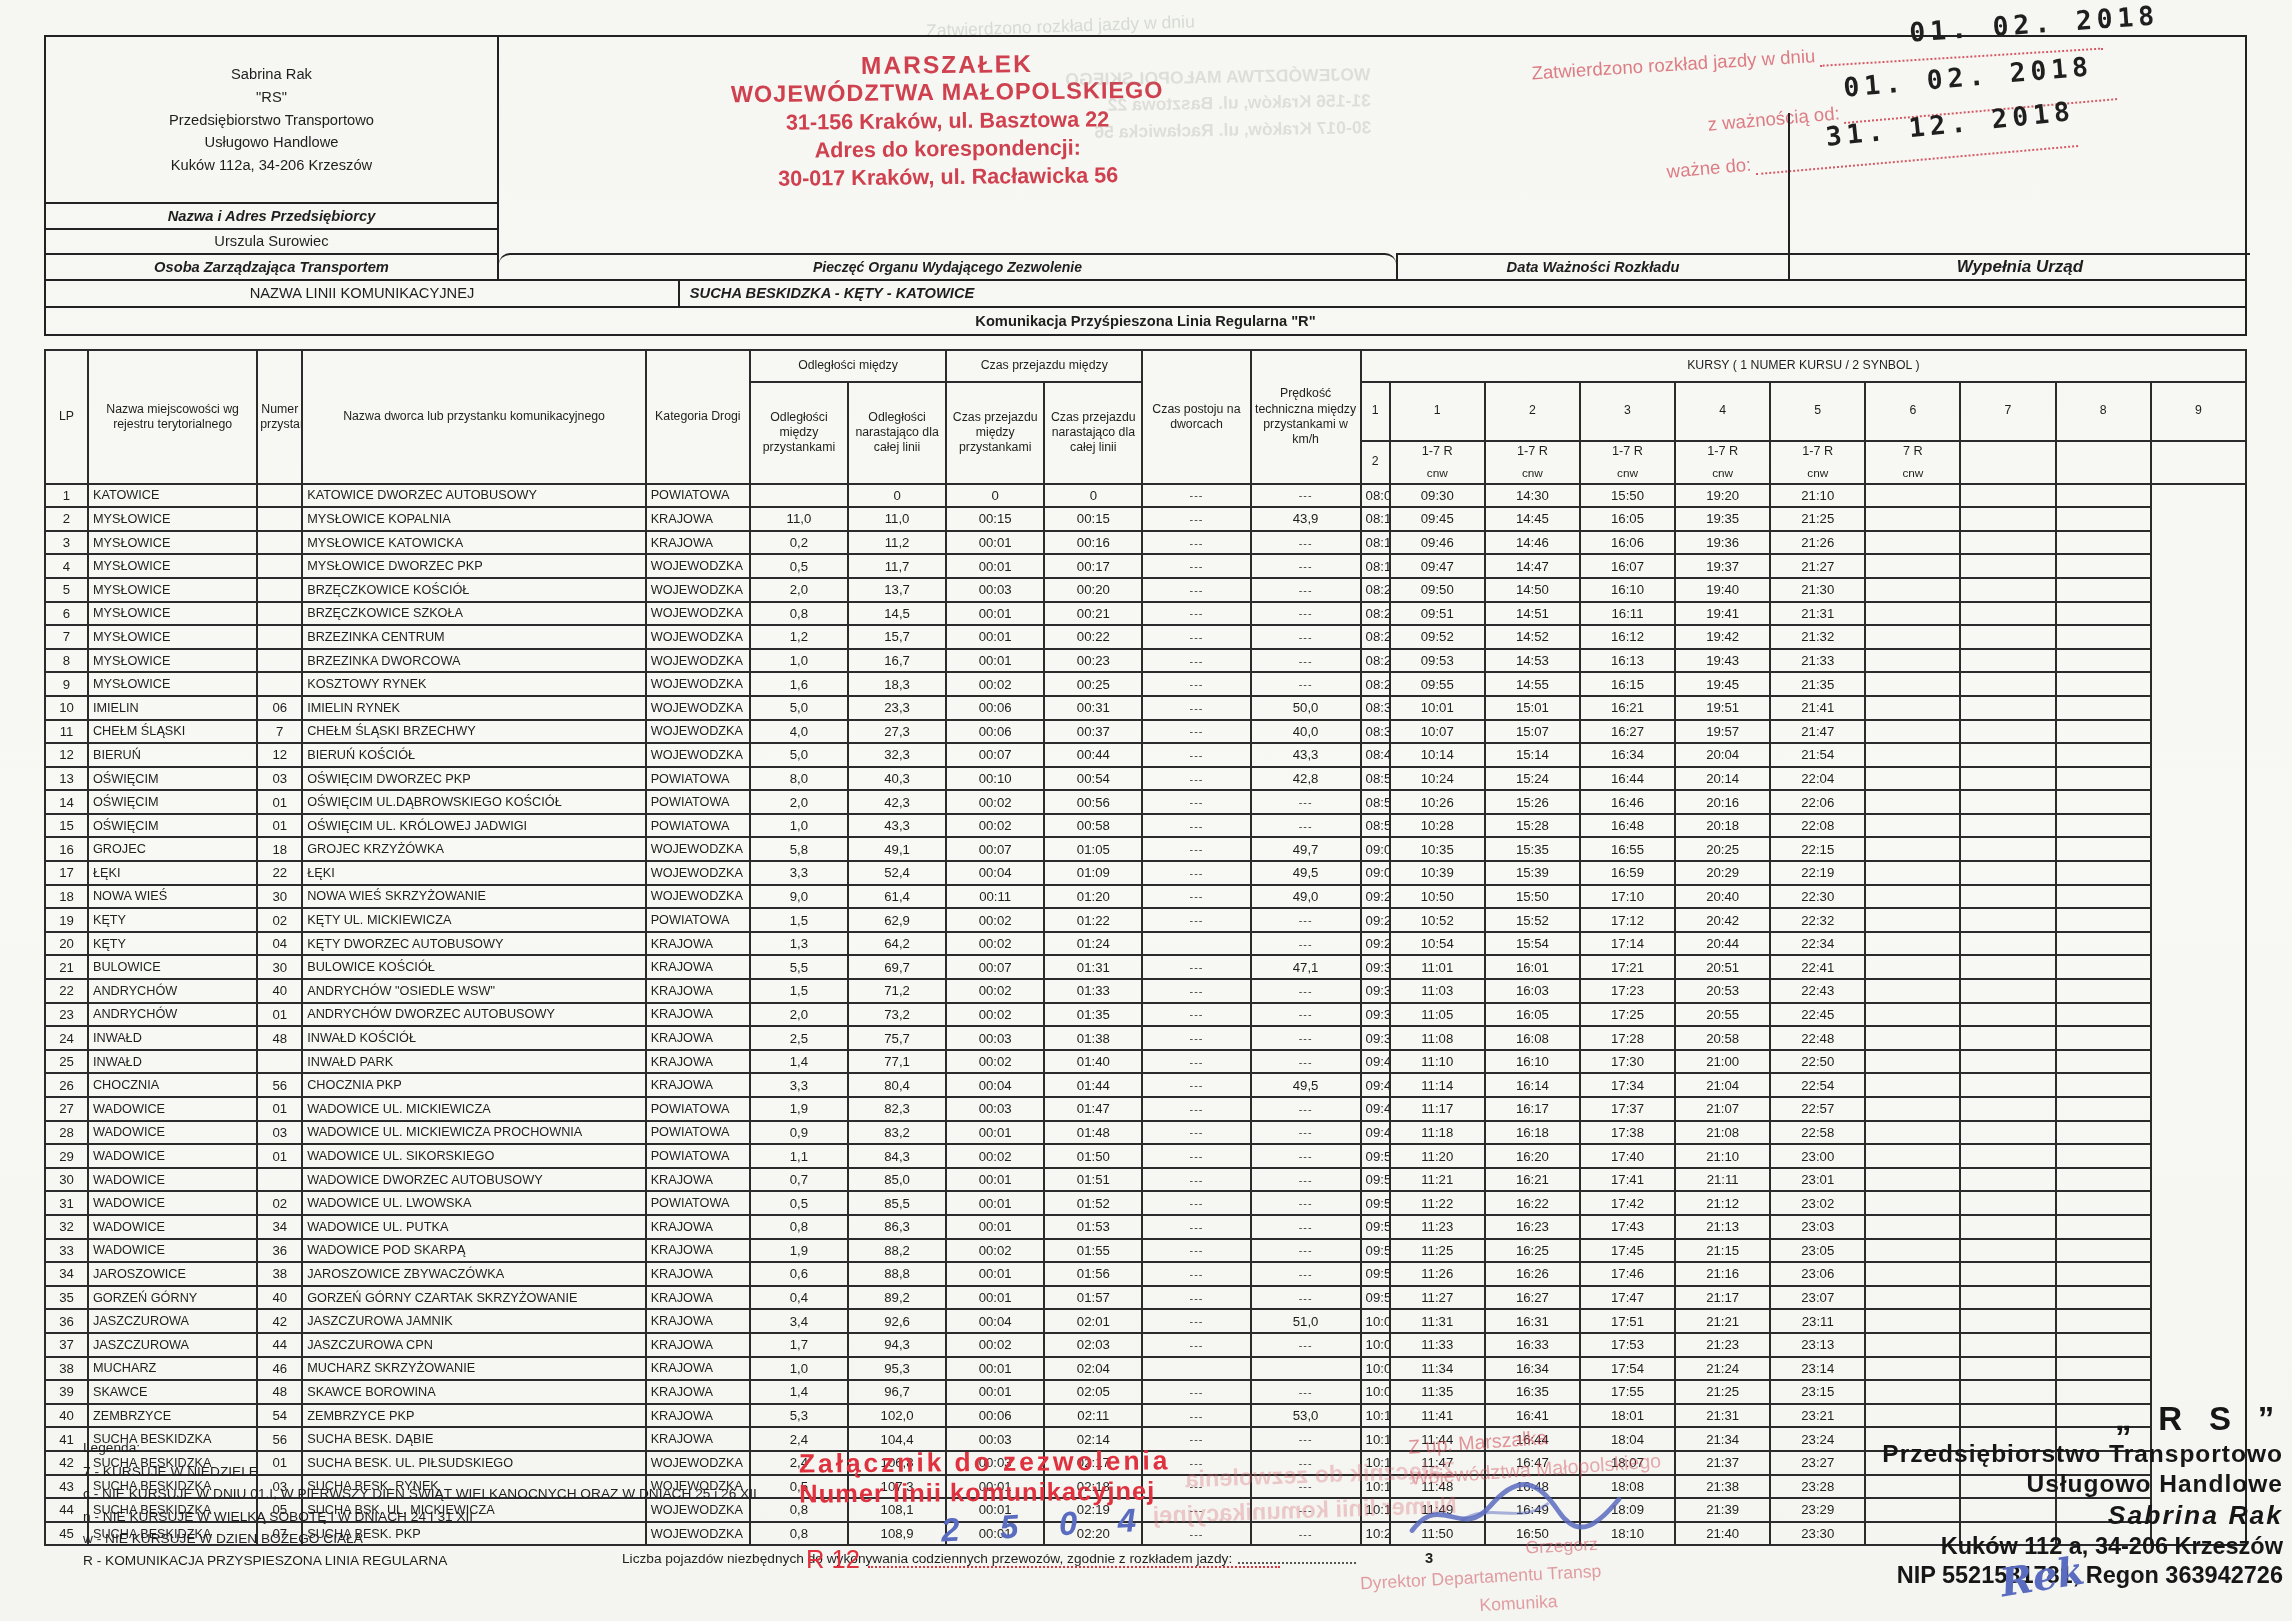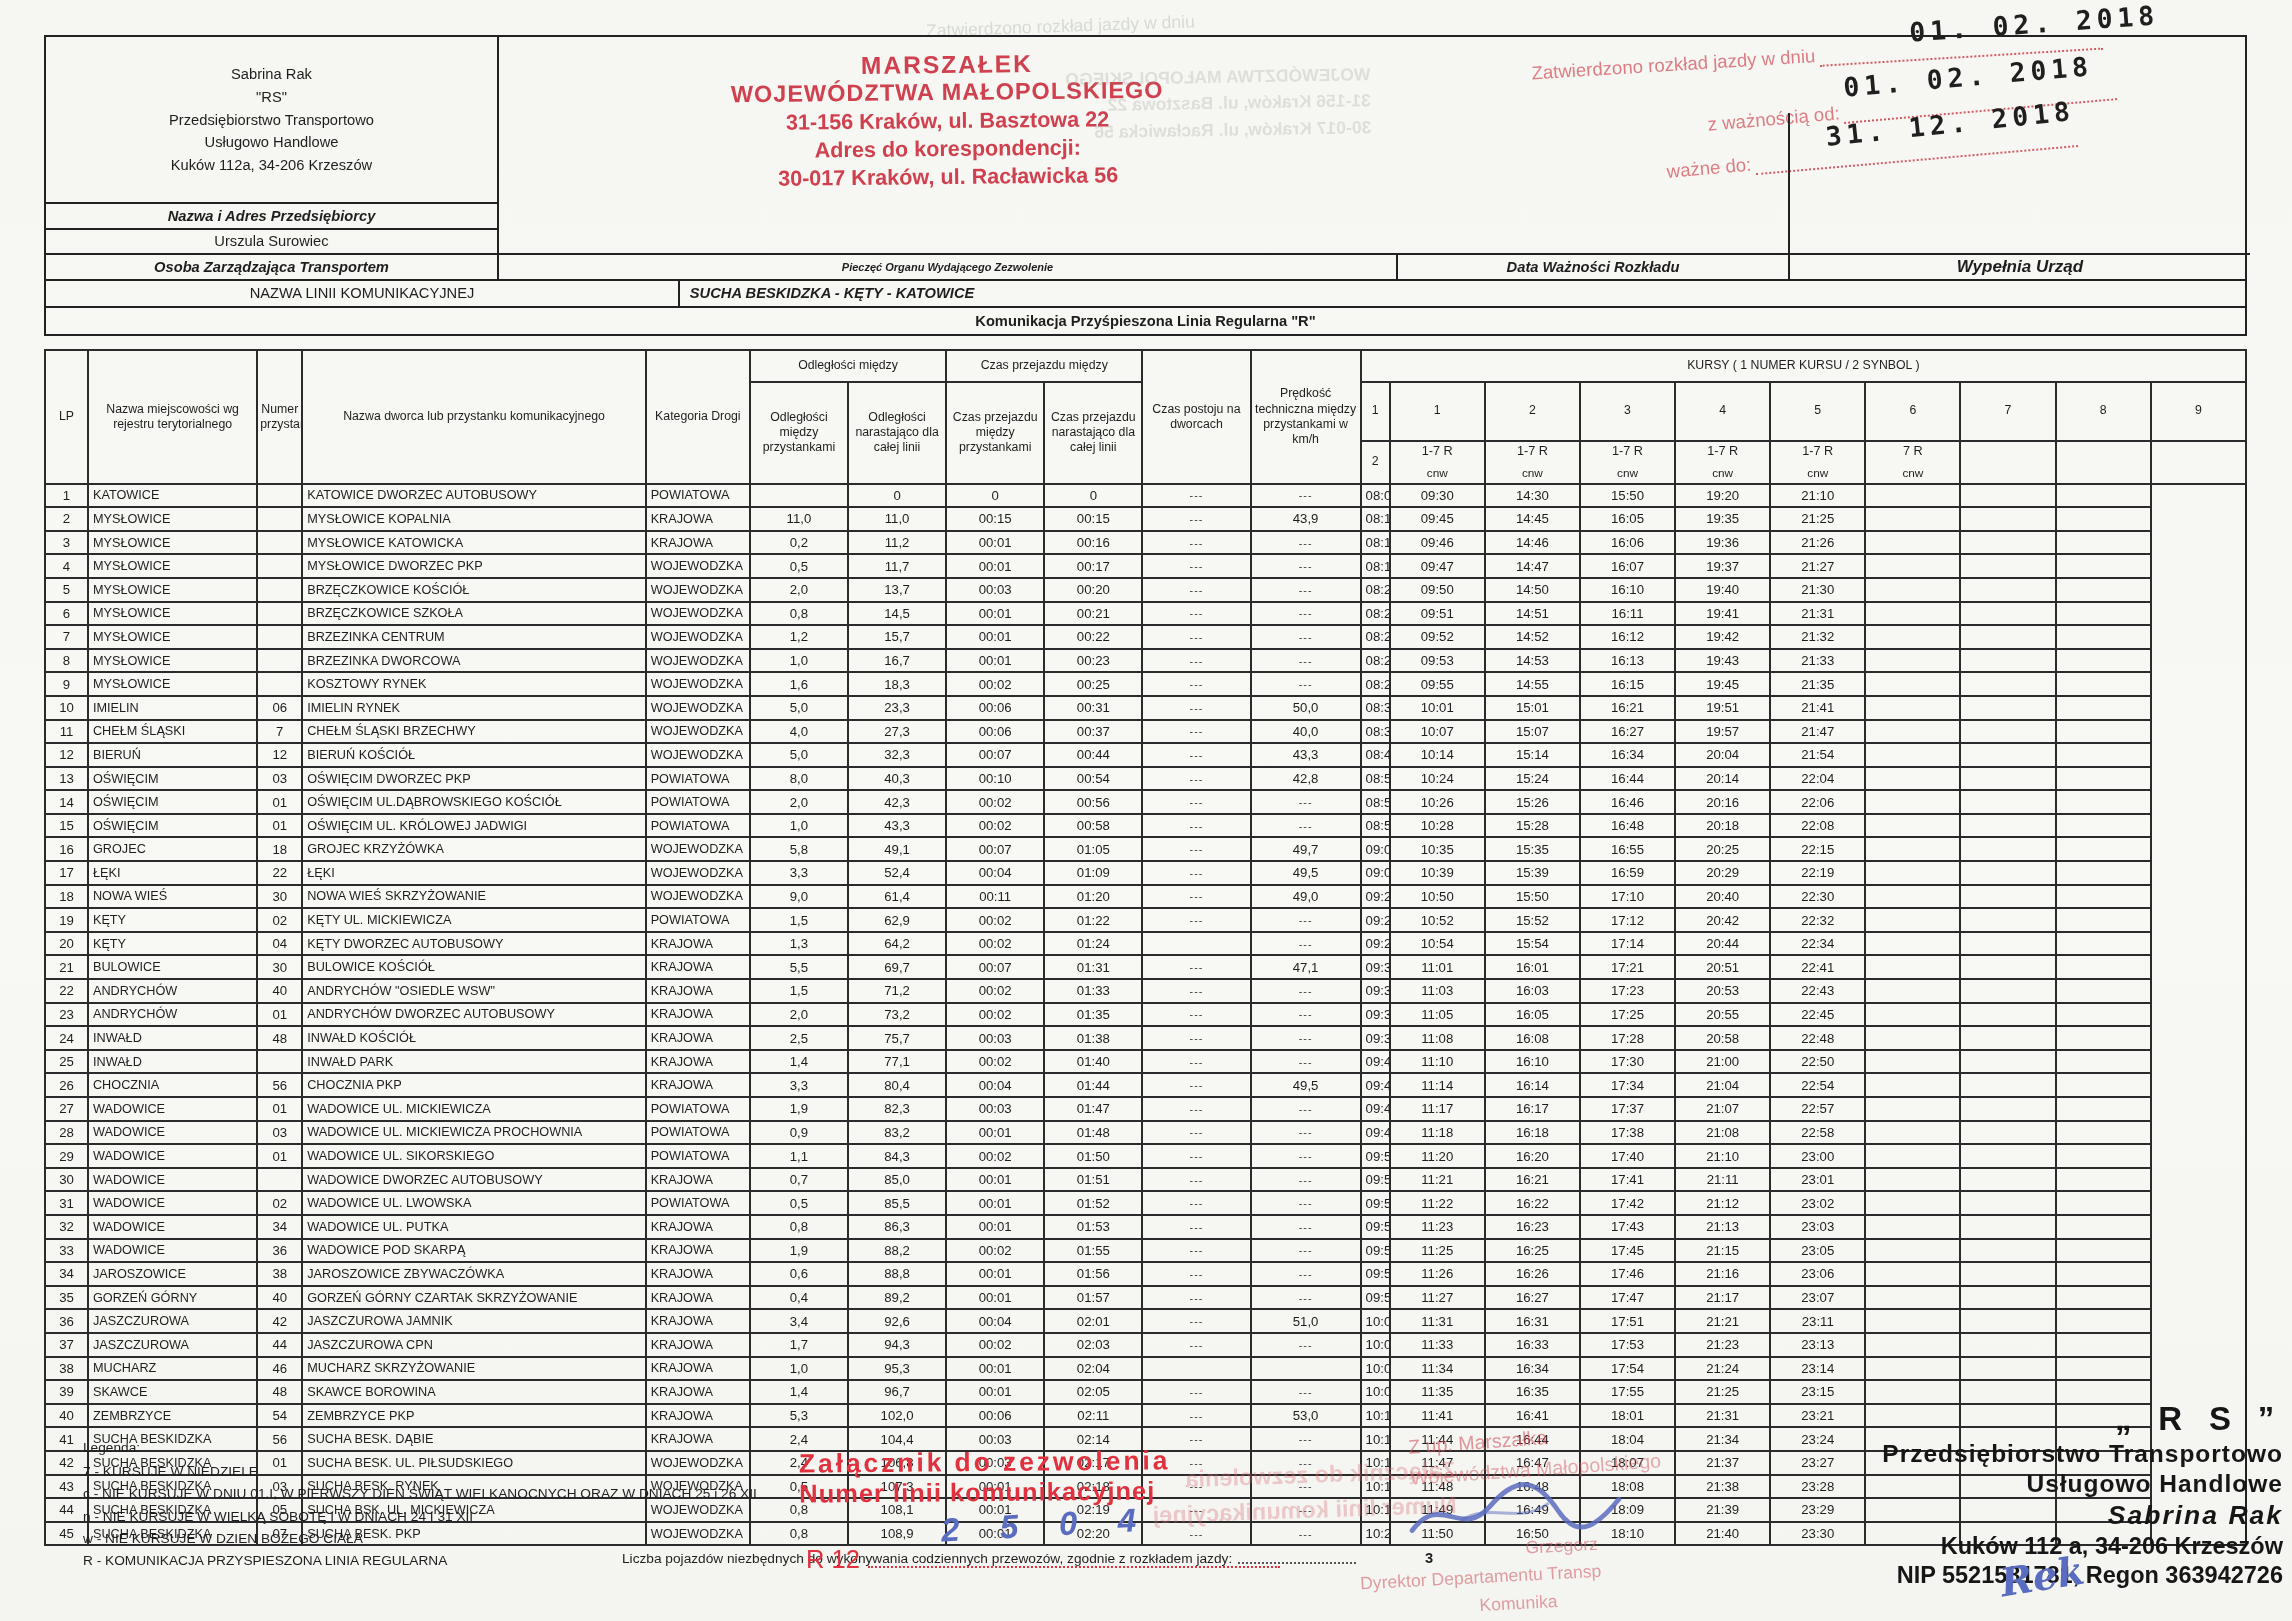--- a/index.html
+++ b/index.html
@@ -122,21 +122,21 @@
           <div class="l3">31-156 Kraków, ul. Basztowa 22</div>
           <div class="l4">Adres do korespondencji:</div>
           <div class="l5">30-017 Kraków, ul. Racławicka 56</div>
         </div>
         <div class="ghostmirror">
           <div>WOJEWÓDZTWA MAŁOPOLSKIEGO</div>
           <div>31-156 Kraków, ul. Basztowa 22</div>
           <div>30-017 Kraków, ul. Racławicka 56</div>
         </div>
       </div>
-      <div class="cellBlab lab" style="font-size:11px;">Pieczęć Organu Wydającego Zezwolenie</div>
+      <div class="cellBlab lab" style="font-size:14px;border-radius:11px;">Pieczęć Organu Wydającego Zezwolenie</div>
 
       <div class="cellC"></div>
       <div class="cellClab lab" style="font-size:14.7px;">Data Ważności Rozkładu</div>
 
       <div class="cellD"></div>
       <div class="cellDlab lab" style="font-size:17px;">Wypełnia Urząd</div>
     </div>
 
     <div class="linerow">
       <div class="l">NAZWA LINII KOMUNIKACYJNEJ</div>

